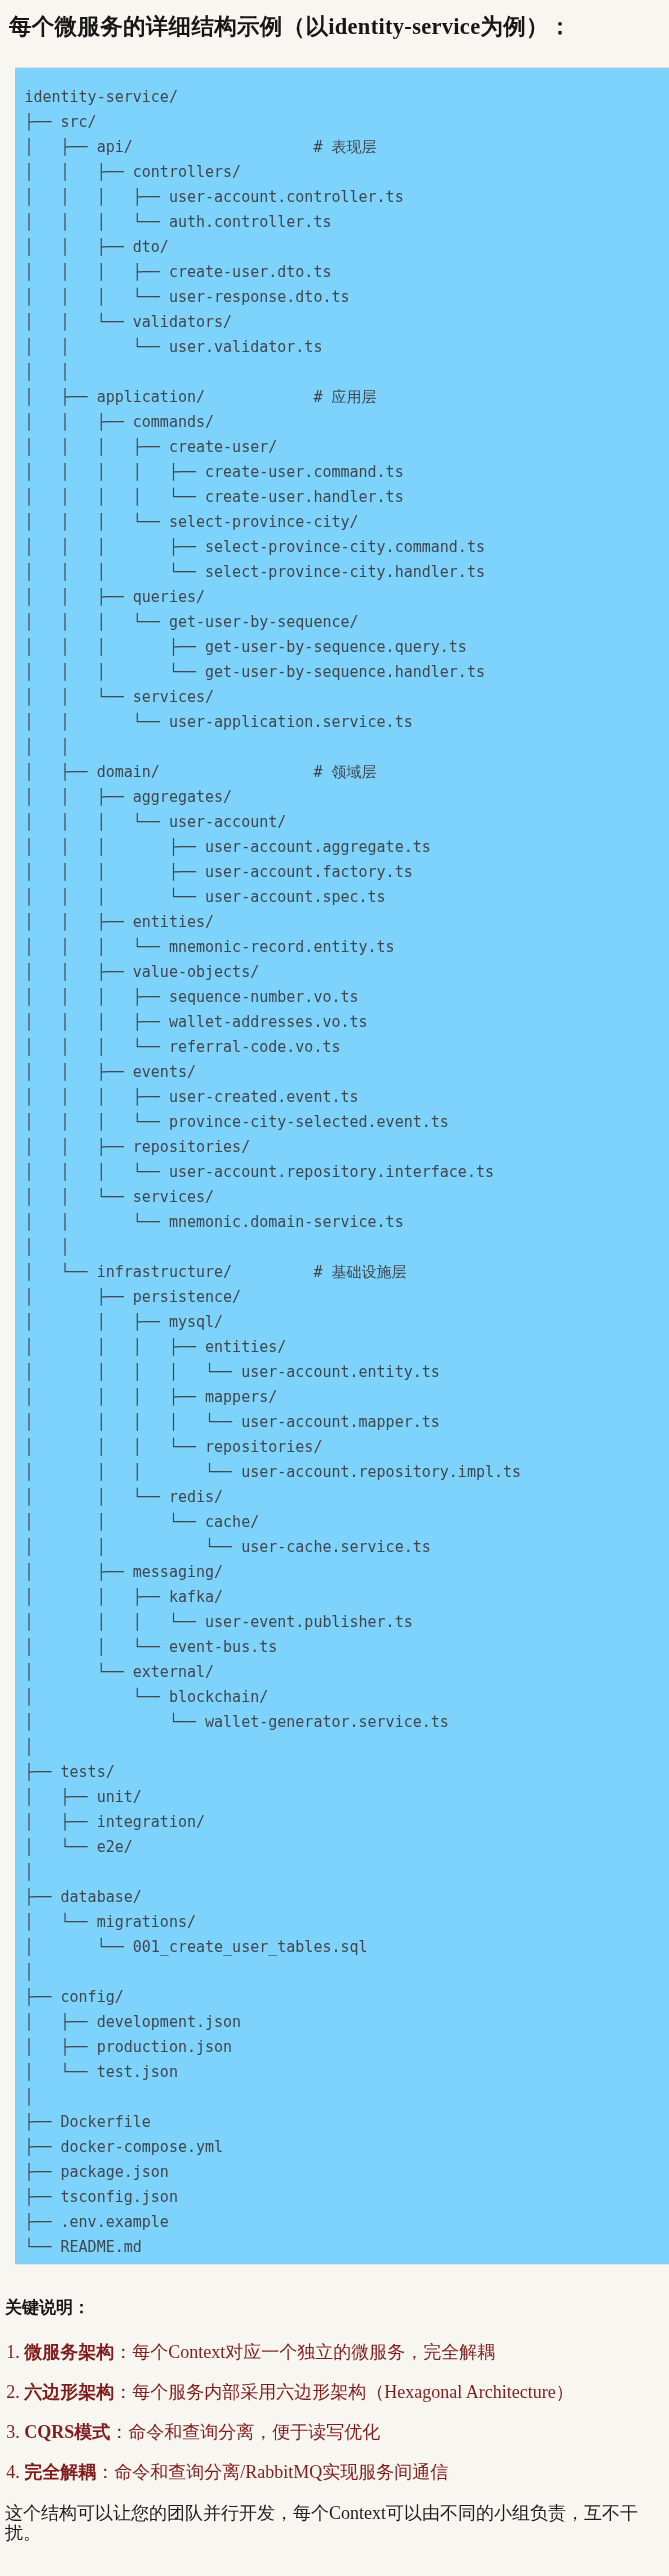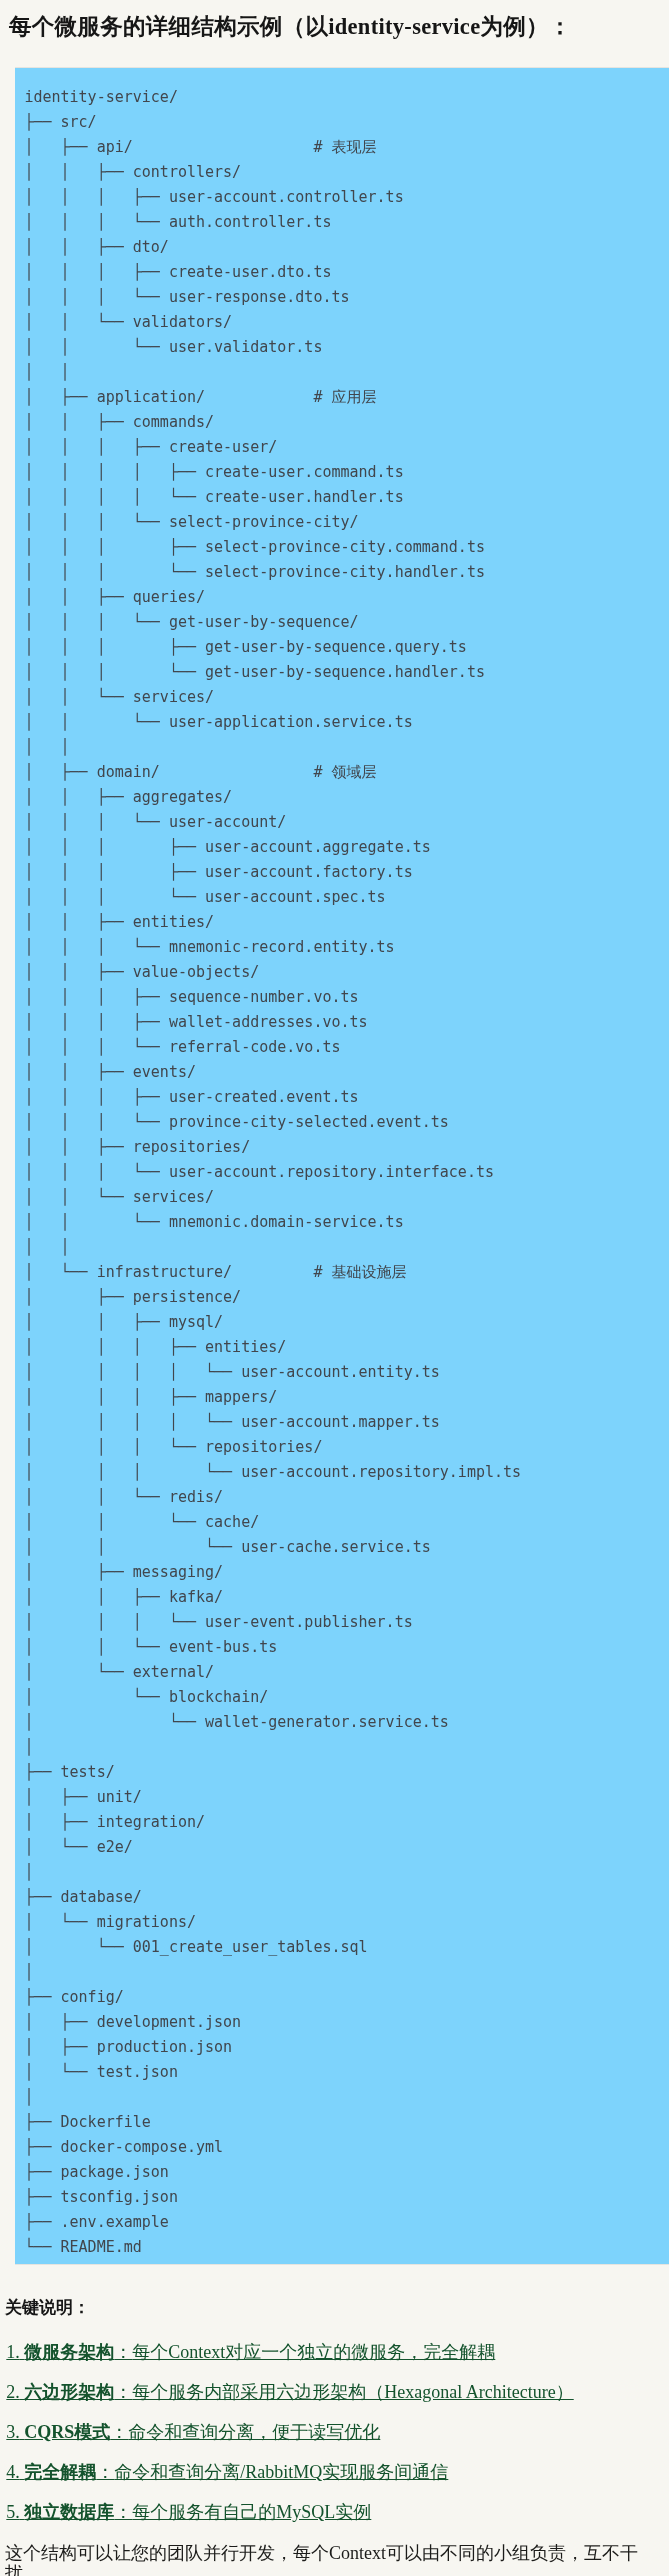--- a/index.html
+++ b/index.html
@@ -47,22 +47,21 @@
     margin: 0 0 22.5px 0;
     font-size: 17px;
     line-height: 24px;
     font-weight: 700;
     color: #161616;
   }
   .note-item {
     margin: 0 0 20.6px 1.3px;
     font-size: 18px;
     line-height: 19.4px;
-    color: #14532d;
-    text-decoration: underline;
+    color: #7f1d1d;
   }
   .note-item .note-term {
     font-weight: 700;
   }
   .closing-paragraph {
     margin: 0;
     font-size: 18px;
     line-height: 20px;
     color: #1c1c1a;
   }
@@ -166,18 +165,17 @@
   <h2 class="notes-heading">关键说明：</h2>
 
   <p class="note-item"><span>1.</span> <span class="note-term">微服务架构</span><span>：</span><span>每个Context对应一个独立的微服务，完全解耦</span></p>
 
   <p class="note-item"><span>2.</span> <span class="note-term">六边形架构</span><span>：</span><span>每个服务内部采用六边形架构（Hexagonal Architecture）</span></p>
 
   <p class="note-item"><span>3.</span> <span class="note-term">CQRS模式</span><span>：</span><span>命令和查询分离，便于读写优化</span></p>
 
   <p class="note-item"><span>4.</span> <span class="note-term">完全解耦</span><span>：</span><span>命令和查询分离/RabbitMQ实现服务间通信</span></p>
 
-  <p class="note-item"><span>5.</span> <span class="note-term">独立数据库</span><span>：</span><span>每个服务有自己的MySQL实例</span></p>
 
 
   <p class="closing-paragraph">这个结构可以让您的团队并行开发，每个Context可以由不同的小组负责，互不干扰。</p>
 </div>
 
 
 </body></html>

